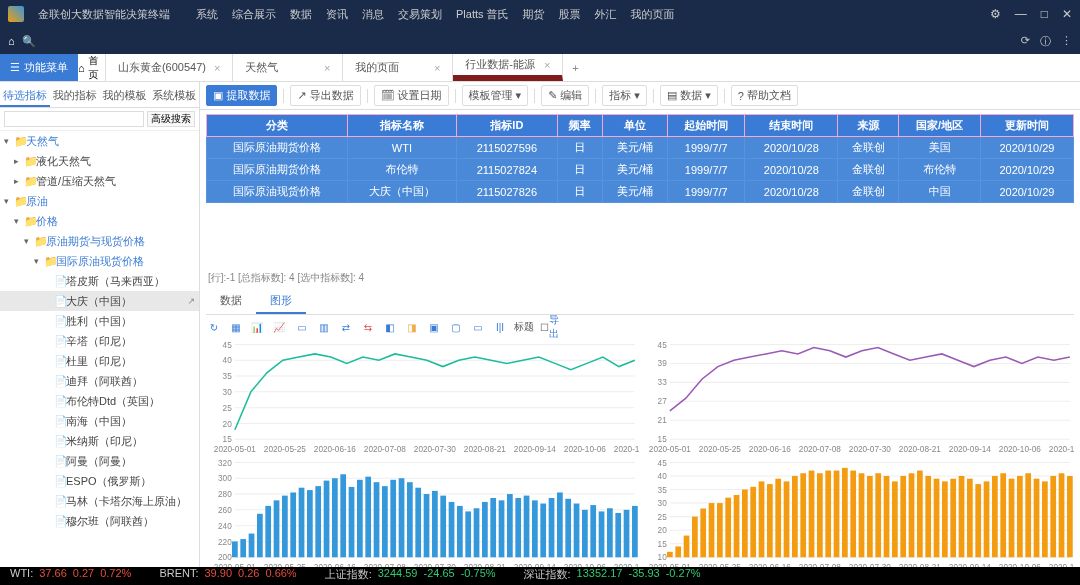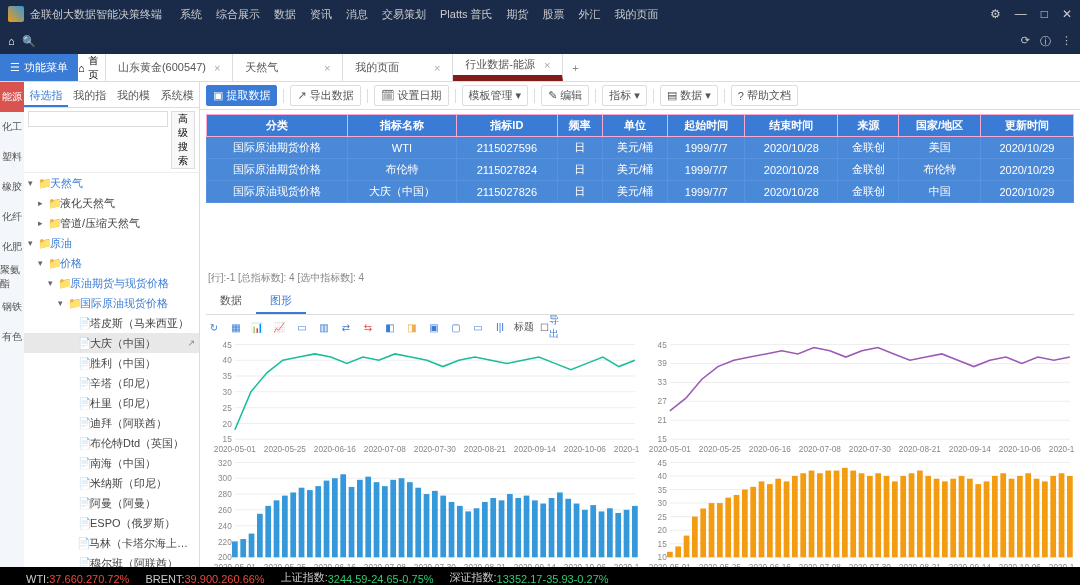--- a/index.html
+++ b/index.html
@@ -1,17 +1,17 @@
 <!DOCTYPE html>
 <html><head>
 <meta charset="utf-8">
 <style>
 *{margin:0;padding:0;box-sizing:border-box;font-family:"Microsoft YaHei",Arial,sans-serif;font-size:11px;}
 body{background:#f5f5f5;width:1080px;height:585px;overflow:hidden;position:relative;}
-.titlebar{height:28px;background:#1a2b4a;color:#ccc;display:flex;align-items:center;padding:0 8px;}
+.titlebar{height:28px;background:#1a2b4a;color:#ccc;display:flex;align-items:center;padding:0 8px;gap:8px;}
 .logo{width:16px;height:16px;background:linear-gradient(45deg,#f39c12,#3498db);border-radius:2px;margin-right:6px;}
 .ttl{flex:0 0 auto;margin-right:18px;font-size:11px;}
 .menu{display:flex;gap:14px;}
 .menu span{cursor:pointer;}
 .wctrls{margin-left:auto;display:flex;gap:14px;align-items:center;}
 .wctrls span{cursor:pointer;font-size:12px;}
 .searchbar{height:26px;background:#1a2b4a;display:flex;align-items:center;padding:0 8px;gap:8px;}
 .home-ico{color:#fff;}
 .sinput{flex:0 0 520px;height:18px;background:#2a3d5c;border:none;border-radius:2px;color:#aaa;padding:0 6px;}
 .searchbar .ricons{margin-left:auto;display:flex;gap:10px;color:#ccc;}
@@ -54,21 +54,21 @@
 .statline{padding:4px 8px;color:#888;font-size:10px;}
 .chartarea{flex:1;padding:0 6px;display:flex;flex-direction:column;}
 .ctabs{display:flex;border-bottom:1px solid #ddd;}
 .ctab{padding:4px 14px;color:#555;}
 .ctab.active{border-bottom:2px solid #3a7bd5;color:#3a7bd5;}
 .ctools{height:24px;display:flex;align-items:center;gap:6px;padding:3px 0;}
 .ctools span{width:16px;height:16px;display:inline-flex;align-items:center;justify-content:center;color:#3a7bd5;font-size:10px;cursor:pointer;}
 .charts{flex:1;display:grid;grid-template-columns:1fr 1fr;grid-template-rows:1fr 1fr;gap:2px;}
 .chart{position:relative;}
 .chart svg{width:100%;height:100%;}
-.ticker{position:absolute;bottom:0;left:0;right:0;height:18px;background:#000;color:#ccc;display:flex;align-items:flex-end;padding:0 26px;font-size:10px;}
+.ticker{position:absolute;bottom:0;left:0;right:0;height:18px;background:#000;color:#ccc;display:flex;align-items:flex-start;padding:0 10px;gap:6px;font-size:10px;}
 .ticker .red{color:#e74c3c;}
 .ticker .green{color:#2ecc71;}
 .ticker .sep{margin:0 8px;}
 .axis-text{font-size:8px;fill:#888;}
 </style>
 </head>
 <body>
 
 <div class="titlebar">
   <div class="logo"></div>
@@ -126,31 +126,20 @@
       <div class="tab active">
         <span>行业数据-能源</span>
         <span class="x">×</span>
       </div>
     </div>
   <div class="addtab">+</div>
 </div>
 
 <div class="midrow">
   <div class="leftcol">
-    <div class="catstrip" id="cats">
-        <div class="cat active">能源</div>
-        <div class="cat">化工</div>
-        <div class="cat">塑料</div>
-        <div class="cat">橡胶</div>
-        <div class="cat">化纤</div>
-        <div class="cat">化肥</div>
-        <div class="cat">聚氨酯</div>
-        <div class="cat">钢铁</div>
-        <div class="cat">有色</div>
-      </div>
     <div class="tree">
       <div class="treetabs" id="treetabs">
           <div class="treetab active">待选指标</div>
           <div class="treetab">我的指标</div>
           <div class="treetab">我的模板</div>
           <div class="treetab">系统模板</div>
         </div>
       <div class="srchsm">
           <input style="">
           <button>高级搜索</button>

